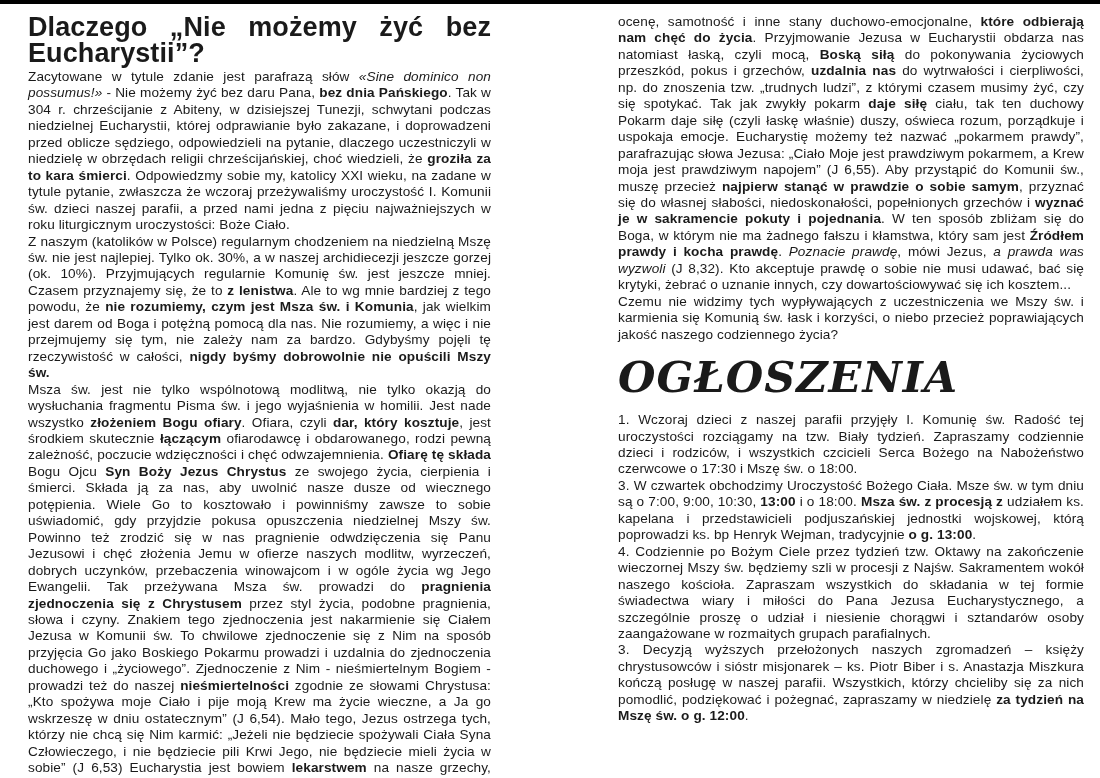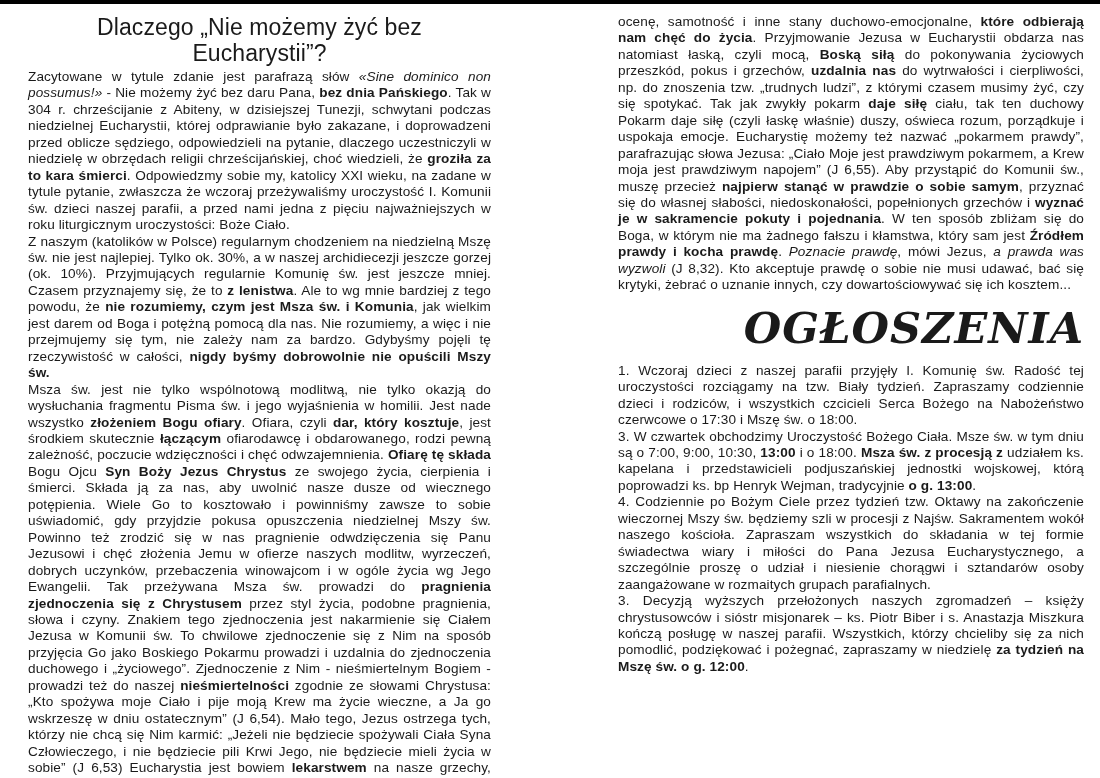--- a/index.html
+++ b/index.html
@@ -25,37 +25,36 @@
     position:absolute;
     top:14px;
     text-align:justify;
     font-size:13.6px;
     line-height:16.45px;
     letter-spacing:0.1px;
   }
   .col-left{ left:28px;  width:463px; }
   .col-right{ left:618px; width:466px; }
   .article-title{
-    font-size:23px;
+    font-size:27px;
     line-height:26px;
-    font-weight:normal;
-    text-align:center;
+    font-weight:bold;
     margin:0 0 3px 0;
   }
   p.body-par{
     margin:0;
     text-align:justify;
   }
   .announce-heading{
     font-family:"DejaVu Serif",serif;
     font-style:italic;
     font-weight:bold;
     font-size:43px;
     line-height:50px;
-    text-align:right;
+    text-align:left;
     margin:9px 0 10px 0;
     letter-spacing:1px;
   }
   .announce-item{
     margin:0;
     text-align:justify;
   }
   .b{font-weight:bold;}
   .i{font-style:italic;}
 </style>
@@ -67,20 +66,21 @@
 
   <div class="col col-left">
     <h1 class="article-title">Dlaczego „Nie możemy żyć bez Eucharystii”?</h1>
     <p class="body-par"><span>Zacytowane w tytule zdanie jest parafrazą słów </span><span class="i">«Sine dominico non possumus!»</span><span> - Nie możemy żyć bez daru Pana, </span><span class="b">bez dnia Pańskiego</span><span>. Tak w 304 r. chrześcijanie z Abiteny, w dzisiejszej Tunezji, schwytani podczas niedzielnej Eucharystii, której odprawianie było zakazane, i doprowadzeni przed oblicze sędziego, odpowiedzieli na pytanie, dlaczego uczestniczyli w niedzielę w obrzędach religii chrześcijańskiej, choć wiedzieli, że </span><span class="b">groziła za to kara śmierci</span><span>. Odpowiedzmy sobie my, katolicy XXI wieku, na zadane w tytule pytanie, zwłaszcza że wczoraj przeżywaliśmy uroczystość I. Komunii św. dzieci naszej parafii, a przed nami jedna z pięciu najważniejszych w roku liturgicznym uroczystości: Boże Ciało.</span></p>
     <p class="body-par"><span>Z naszym (katolików w Polsce) regularnym chodzeniem na niedzielną Mszę św. nie jest najlepiej. Tylko ok. 30%, a w naszej archidiecezji jeszcze gorzej (ok. 10%). Przyjmujących regularnie Komunię św. jest jeszcze mniej. Czasem przyznajemy się, że to </span><span class="b">z lenistwa</span><span>. Ale to wg mnie bardziej z tego powodu, że </span><span class="b">nie rozumiemy, czym jest Msza św. i Komunia</span><span>, jak wielkim jest darem od Boga i potężną pomocą dla nas. Nie rozumiemy, a więc i nie przejmujemy się tym, nie zależy nam za bardzo. Gdybyśmy pojęli tę rzeczywistość w całości, </span><span class="b">nigdy byśmy dobrowolnie nie opuścili Mszy św.</span></p>
     <p class="body-par"><span>Msza św. jest nie tylko wspólnotową modlitwą, nie tylko okazją do wysłuchania fragmentu Pisma św. i jego wyjaśnienia w homilii. Jest nade wszystko </span><span class="b">złożeniem Bogu ofiary</span><span>. Ofiara, czyli </span><span class="b">dar, który kosztuje</span><span>, jest środkiem skutecznie </span><span class="b">łączącym</span><span> ofiarodawcę i obdarowanego, rodzi pewną zależność, poczucie wdzięczności i chęć odwzajemnienia. </span><span class="b">Ofiarę tę składa</span><span> Bogu Ojcu </span><span class="b">Syn Boży Jezus Chrystus</span><span> ze swojego życia, cierpienia i śmierci. Składa ją za nas, aby uwolnić nasze dusze od wiecznego potępienia. Wiele Go to kosztowało i powinniśmy zawsze to sobie uświadomić, gdy przyjdzie pokusa opuszczenia niedzielnej Mszy św. Powinno też zrodzić się w nas pragnienie odwdzięczenia się Panu Jezusowi i chęć złożenia Jemu w ofierze naszych modlitw, wyrzeczeń, dobrych uczynków, przebaczenia winowajcom i w ogóle życia wg Jego Ewangelii. Tak przeżywana Msza św. prowadzi do </span><span class="b">pragnienia zjednoczenia się z Chrystusem</span><span> przez styl życia, podobne pragnienia, słowa i czyny. Znakiem tego zjednoczenia jest nakarmienie się Ciałem Jezusa w Komunii św. To chwilowe zjednoczenie się z Nim na sposób przyjęcia Go jako Boskiego Pokarmu prowadzi i uzdalnia do zjednoczenia duchowego i „życiowego”. Zjednoczenie z Nim - nieśmiertelnym Bogiem - prowadzi też do naszej </span><span class="b">nieśmiertelności</span><span> zgodnie ze słowami Chrystusa: „Kto spożywa moje Ciało i pije moją Krew ma życie wieczne, a Ja go wskrzeszę w dniu ostatecznym” (J 6,54). Mało tego, Jezus ostrzega tych, którzy nie chcą się Nim karmić: „Jeżeli nie będziecie spożywali Ciała Syna Człowieczego, i nie będziecie pili Krwi Jego, nie będziecie mieli życia w sobie” (J 6,53) Eucharystia jest bowiem </span><span class="b">lekarstwem</span><span> na nasze grzechy, smutki, depresje, poczucie krzywdy, niską samo-</span></p>
   </div>
 
   <div class="col col-right">
     <p class="body-par"><span>ocenę, samotność i inne stany duchowo-emocjonalne, </span><span class="b">które odbierają nam chęć do życia</span><span>. Przyjmowanie Jezusa w Eucharystii obdarza nas natomiast łaską, czyli mocą, </span><span class="b">Boską siłą</span><span> do pokonywania życiowych przeszkód, pokus i grzechów, </span><span class="b">uzdalnia nas</span><span> do wytrwałości i cierpliwości, np. do znoszenia tzw. „trudnych ludzi”, z którymi czasem musimy żyć, czy się spotykać. Tak jak zwykły pokarm </span><span class="b">daje siłę</span><span> ciału, tak ten duchowy Pokarm daje siłę (czyli łaskę właśnie) duszy, oświeca rozum, porządkuje i uspokaja emocje. Eucharystię możemy też nazwać „pokarmem prawdy”, parafrazując słowa Jezusa: „Ciało Moje jest prawdziwym pokarmem, a Krew moja jest prawdziwym napojem” (J 6,55). Aby przystąpić do Komunii św., muszę przecież </span><span class="b">najpierw stanąć w prawdzie o sobie samym</span><span>, przyznać się do własnej słabości, niedoskonałości, popełnionych grzechów i </span><span class="b">wyznać je w sakramencie pokuty i pojednania</span><span>. W ten sposób zbliżam się do Boga, w którym nie ma żadnego fałszu i kłamstwa, który sam jest </span><span class="b">Źródłem prawdy i kocha prawdę</span><span>. </span><span class="i">Poznacie prawdę</span><span>, mówi Jezus, </span><span class="i">a prawda was wyzwoli</span><span> (J 8,32). Kto akceptuje prawdę o sobie nie musi udawać, bać się krytyki, żebrać o uznanie innych, czy dowartościowywać się ich kosztem...</span></p>
+    <p class="body-par"><span>Czemu nie widzimy tych wypływających z uczestniczenia we Mszy św. i karmienia się Komunią św. łask i korzyści, o niebo przecież poprawiających jakość naszego codziennego życia?</span></p>
 
     <h2 class="announce-heading">OGŁOSZENIA</h2>
 
     <p class="announce-item"><span>1. Wczoraj dzieci z naszej parafii przyjęły I. Komunię św. Radość tej uroczystości rozciągamy na tzw. Biały tydzień. Zapraszamy codziennie dzieci i rodziców, i wszystkich czcicieli Serca Bożego na Nabożeństwo czerwcowe o 17:30 i Mszę św. o 18:00.</span></p>
     <p class="announce-item"><span>3. W czwartek obchodzimy Uroczystość Bożego Ciała. Msze św. w tym dniu są o 7:00, 9:00, 10:30, </span><span class="b">13:00</span><span> i o 18:00. </span><span class="b">Msza św. z procesją z</span><span> udziałem ks. kapelana i przedstawicieli podjuszańskiej jednostki wojskowej, którą poprowadzi ks. bp Henryk Wejman, tradycyjnie </span><span class="b">o g. 13:00</span><span>.</span></p>
     <p class="announce-item"><span>4. Codziennie po Bożym Ciele przez tydzień tzw. Oktawy na zakończenie wieczornej Mszy św. będziemy szli w procesji z Najśw. Sakramentem wokół naszego kościoła. Zapraszam wszystkich do składania w tej formie świadectwa wiary i miłości do Pana Jezusa Eucharystycznego, a szczególnie proszę o udział i niesienie chorągwi i sztandarów osoby zaangażowane w rozmaitych grupach parafialnych.</span></p>
     <p class="announce-item"><span>3. Decyzją wyższych przełożonych naszych zgromadzeń – księży chrystusowców i sióstr misjonarek – ks. Piotr Biber i s. Anastazja Miszkura kończą posługę w naszej parafii. Wszystkich, którzy chcieliby się za nich pomodlić, podziękować i pożegnać, zapraszamy w niedzielę </span><span class="b">za tydzień na Mszę św. o g. 12:00</span><span>.</span></p>
   </div>
 </div>
 

